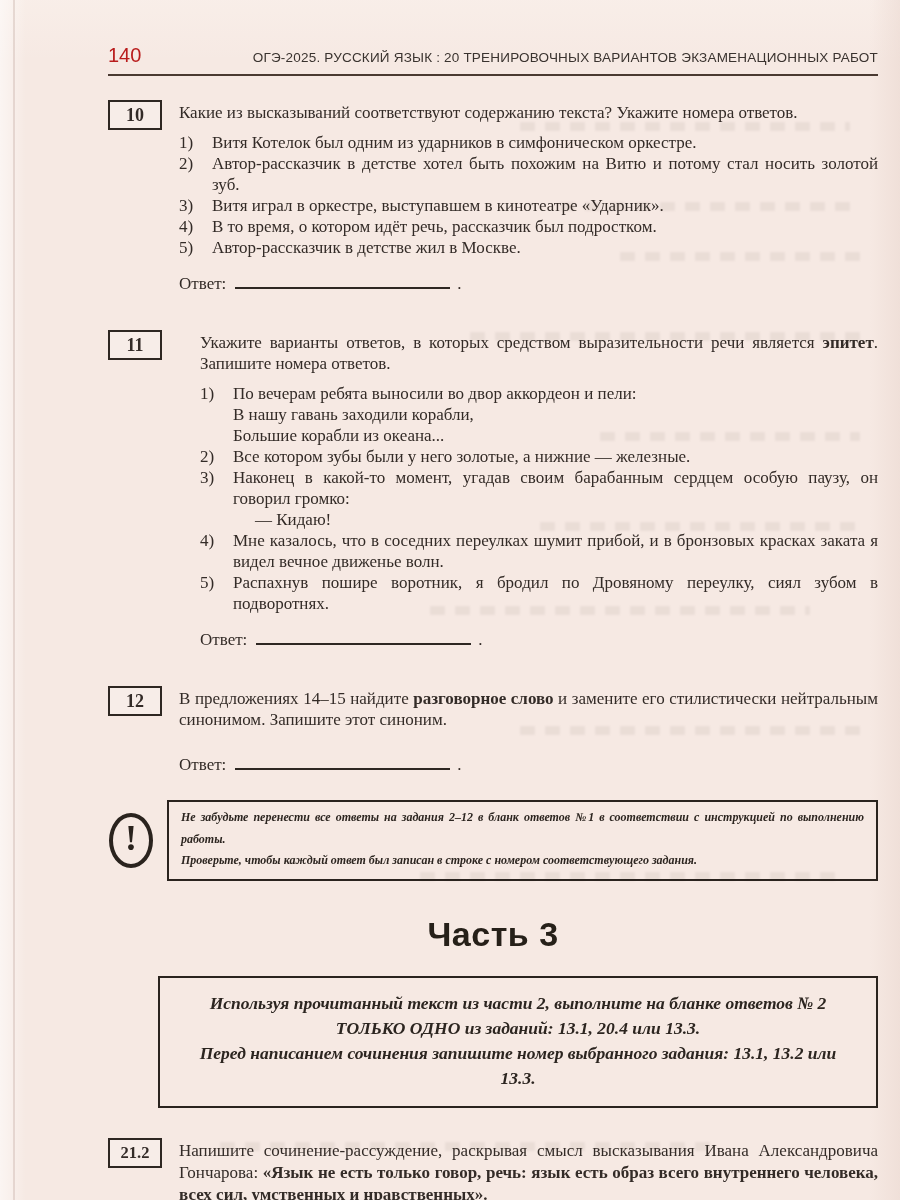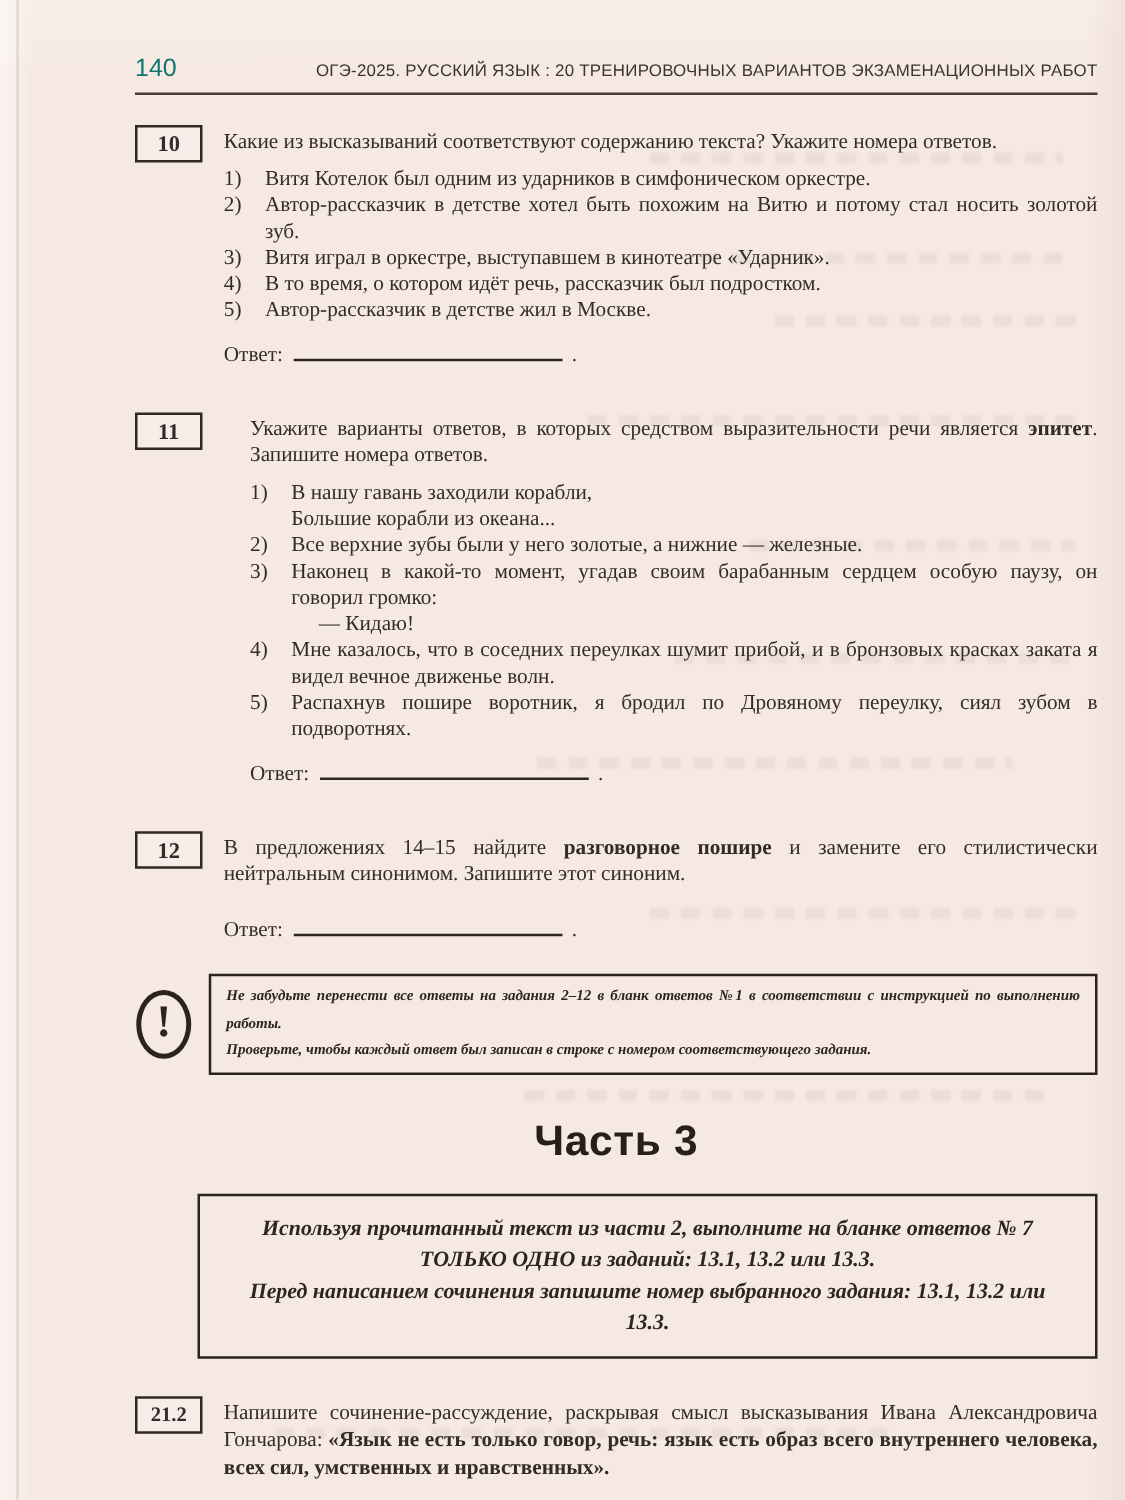--- a/index.html
+++ b/index.html
@@ -13,21 +13,21 @@
     color:#332b27;
     font-family:"Liberation Serif", serif;
   }
   .fold{position:absolute;left:13px;top:0;bottom:0;width:2px;background:rgba(180,150,140,.28);}
   
   .ghost{position:absolute;height:9px;opacity:.45;filter:blur(1.2px);pointer-events:none;
     background:repeating-linear-gradient(90deg, rgba(164,146,140,.30) 0 15px, rgba(164,146,140,0) 15px 25px);}
   .content{position:absolute;left:108px;right:22px;top:0;z-index:2;}
   
   .page-header{display:flex;justify-content:space-between;align-items:baseline;padding-top:44px;}
-  .page-num{font-family:"Liberation Sans",sans-serif;font-size:20px;color:#0f766e;}
+  .page-num{font-family:"Liberation Sans",sans-serif;font-size:20px;color:#b91c1c;}
   .head-title{font-family:"Liberation Sans",sans-serif;font-size:13.5px;letter-spacing:.2px;color:#3a332f;}
   .head-rule{border-bottom:2px solid #4a3a32;margin-top:7px;}
   
   .q{display:flex;align-items:flex-start;}
   .q10{margin-top:24px;} .q11{margin-top:36px;gap:21px;} .q12{margin-top:36px;} .q131{margin-top:30px;}
   .qnum-box{width:50px;min-width:50px;height:26px;border:2px solid #2e2722;display:flex;align-items:center;justify-content:center;
     font-weight:700;font-size:18px;margin-right:17px;background:rgba(255,255,255,.18);}
   .qbody{flex:1;font-size:17px;line-height:21px;}
   .prompt{margin:2px 0 9px;text-align:justify;}
   .b{font-weight:700;}
@@ -119,28 +119,29 @@
 
   <div class="q q11">
     <div class="qnum-box">
       <span>11</span>
     </div>
     <div class="qbody">
       <div class="prompt"><span>Укажите варианты ответов, в которых средством выразительности речи является </span><span class="b">эпитет</span><span>. Запишите номера ответов.</span></div>
       <div class="opt">
         <span class="opt-num">1)</span>
         <div class="opt-body">
+          <div class="opt-text">По вечерам ребята выносили во двор аккордеон и пели:</div>
           <div class="verse">В нашу гавань заходили корабли,</div>
           <div class="verse">Большие корабли из океана...</div>
         </div>
       </div>
       <div class="opt">
         <span class="opt-num">2)</span>
         <div class="opt-body">
-            <div class="opt-text">Все верхние зубы были у него золотые, а нижние — железные.</div>
+            <div class="opt-text">Все котором зубы были у него золотые, а нижние — железные.</div>
           </div>
       </div>
       <div class="opt">
         <span class="opt-num">3)</span>
         <div class="opt-body">
           <div class="opt-text">Наконец в какой-то момент, угадав своим барабанным сердцем особую паузу, он говорил громко:</div>
           <div class="dialogue">— Кидаю!</div>
         </div>
       </div>
       <div class="opt">
@@ -159,21 +160,21 @@
         <span>Ответ:</span><span class="answer-line"></span><span>.</span>
       </div>
     </div>
   </div>
 
   <div class="q q12">
     <div class="qnum-box">
       <span>12</span>
     </div>
     <div class="qbody">
-      <div class="prompt"><span>В предложениях 14–15 найдите </span><span class="b">разговорное пошире</span><span> и замените его стилистически нейтральным синонимом. Запишите этот синоним.</span></div>
+      <div class="prompt"><span>В предложениях 14–15 найдите </span><span class="b">разговорное слово</span><span> и замените его стилистически нейтральным синонимом. Запишите этот синоним.</span></div>
       <div class="answer-row" style="margin-top:24px;">
         <span>Ответ:</span><span class="answer-line"></span><span>.</span>
       </div>
     </div>
   </div>
 
   <div class="warning-wrap">
     <div class="warn-icon-col">
       <div class="warn-ellipse">
         <span class="warn-bang">!</span>
@@ -181,21 +182,21 @@
     </div>
     <div class="warn-box">
       <p>Не забудьте перенести все ответы на задания 2–12 в бланк ответов №1 в соответствии с инструкцией по выполнению работы.</p>
       <p>Проверьте, чтобы каждый ответ был записан в строке с номером соответствующего задания.</p>
     </div>
   </div>
 
   <div class="part3-title">Часть 3</div>
 
   <div class="instr-box">
-    <p>Используя прочитанный текст из части 2, выполните на бланке ответов № 7 ТОЛЬКО ОДНО из заданий: 13.1, 13.2 или 13.3.</p>
+    <p>Используя прочитанный текст из части 2, выполните на бланке ответов № 2 ТОЛЬКО ОДНО из заданий: 13.1, 20.4 или 13.3.</p>
     <p>Перед написанием сочинения запишите номер выбранного задания: 13.1, 13.2 или 13.3.</p>
   </div>
 
   <div class="q q131">
     <div class="qnum-box" style="font-size:16.5px;">
       <span>21.2</span>
     </div>
     <div class="qbody">
       <div class="prompt" style="line-height:22px;"><span>Напишите сочинение-рассуждение, раскрывая смысл высказывания Ивана Александровича Гончарова: </span><span class="b">«Язык не есть только говор, речь: язык есть образ всего внутреннего человека, всех сил, умственных и нравственных».</span></div>
     </div>

